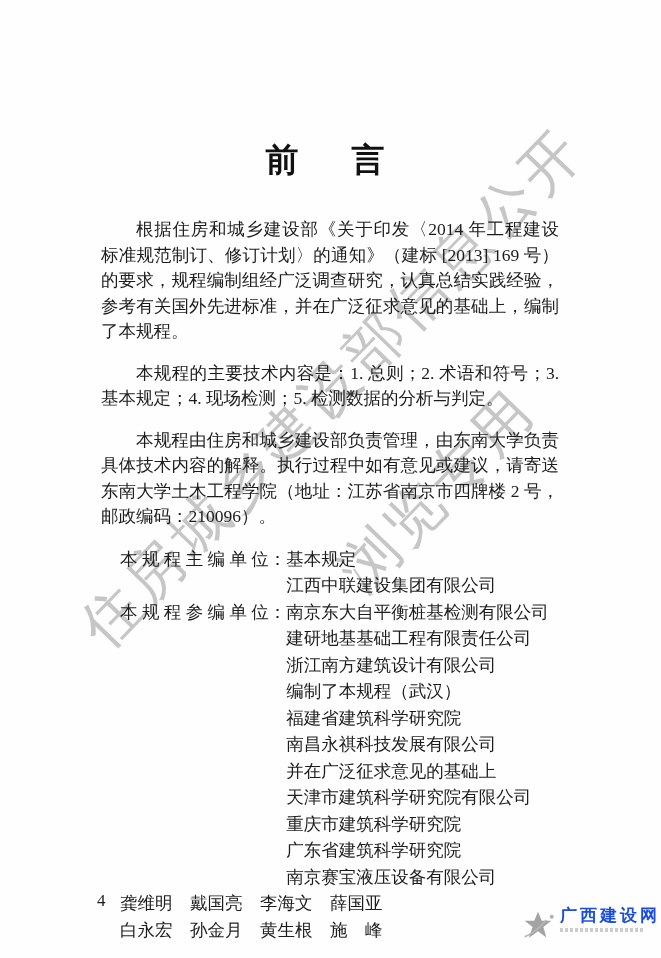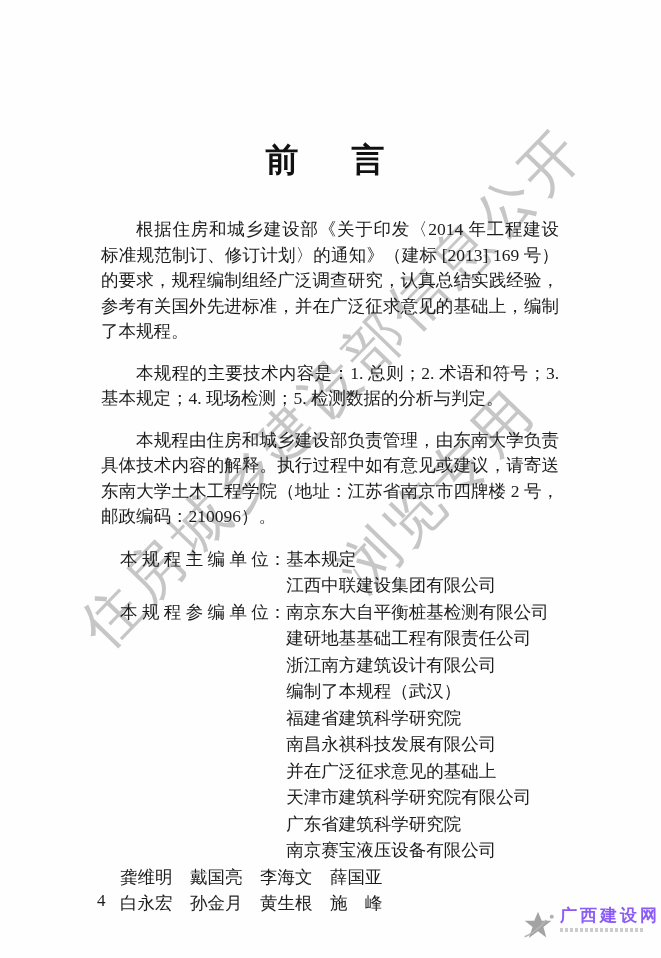--- a/index.html
+++ b/index.html
@@ -63,21 +63,21 @@
 
   
   .site-logo{
     position:absolute;left:521px;top:906px;z-index:2;
     display:flex;align-items:flex-start;gap:5px;
   }
   .logo-star{flex:none;margin-top:4px;}
   .logo-text-col{display:flex;flex-direction:column;}
   .logo-name{
     font-size:17px;
-    color:#8b5cf6;
+    color:#1d4ed8;
     letter-spacing:3px;
     font-weight:bold;
     line-height:20px;
   }
   .logo-tagline{
     width:84px;height:4px;margin-top:2px;
     background:repeating-linear-gradient(90deg,#cccccc 0 3px,transparent 3px 5px);
   }
 </style>
 </head>
@@ -114,20 +114,21 @@
         <span class="unit-label">本 规 程 参 编 单 位：</span>
         <div class="unit-list">
             <div class="unit-line">南京东大自平衡桩基检测有限公司</div>
             <div class="unit-line">建研地基基础工程有限责任公司</div>
             <div class="unit-line">浙江南方建筑设计有限公司</div>
             <div class="unit-line">编制了本规程（武汉）</div>
             <div class="unit-line">福建省建筑科学研究院</div>
             <div class="unit-line">南昌永祺科技发展有限公司</div>
             <div class="unit-line">并在广泛征求意见的基础上</div>
             <div class="unit-line">天津市建筑科学研究院有限公司</div>
+            <div class="unit-line">重庆市建筑科学研究院</div>
             <div class="unit-line">广东省建筑科学研究院</div>
             <div class="unit-line">南京赛宝液压设备有限公司</div>
           </div>
       </div>
 
       <div class="unit-row">
         <div class="unit-list">
             <div class="unit-line">龚维明　戴国亮　李海文　薛国亚</div>
             <div class="unit-line">白永宏　孙金月　黄生根　施　峰</div>
           </div>

